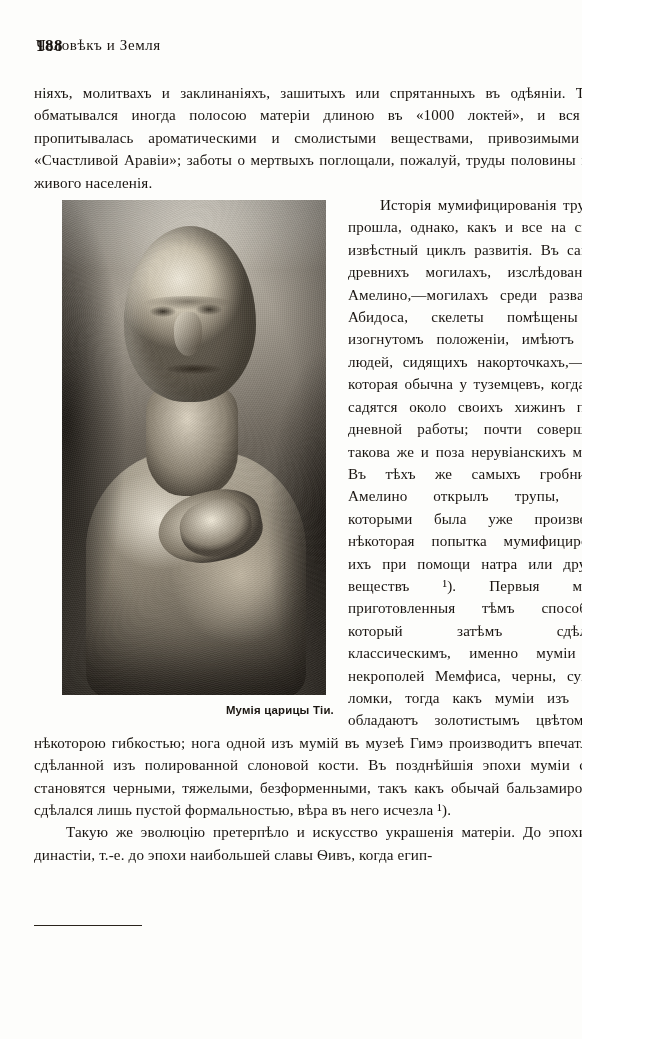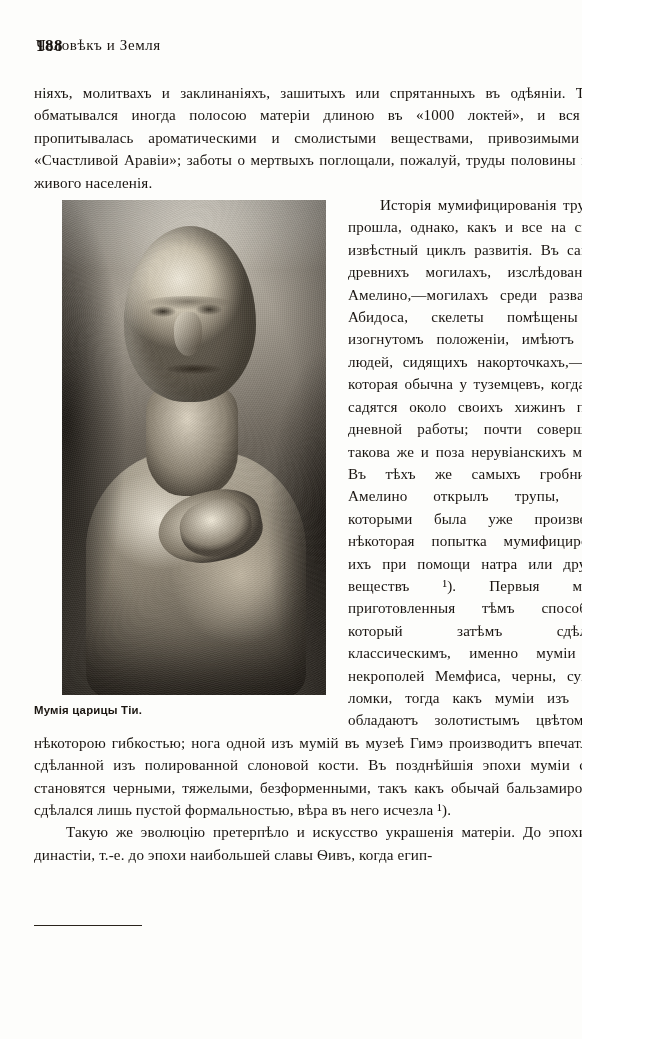--- a/index.html
+++ b/index.html
@@ -196,21 +196,21 @@
     position: absolute;
     inset: 0;
     opacity: .30;
     background-image:
       repeating-radial-gradient(circle at 17% 23%, rgba(255,255,255,0.10) 0 1px, rgba(0,0,0,0.10) 1px 2px),
       repeating-radial-gradient(circle at 73% 61%, rgba(255,255,255,0.08) 0 1px, rgba(0,0,0,0.08) 1px 2px);
   }
   .fig-caption {
     width: 300px;
     margin-top: 9px;
-    text-align: left;
+    text-align: right;
     font-family: "Liberation Sans", sans-serif;
     font-size: 11.4px;
     font-weight: bold;
     letter-spacing: 0.2px;
     color: #1a1510;
   }
   
   .footnote {
     position: absolute;
     left: 34px;

